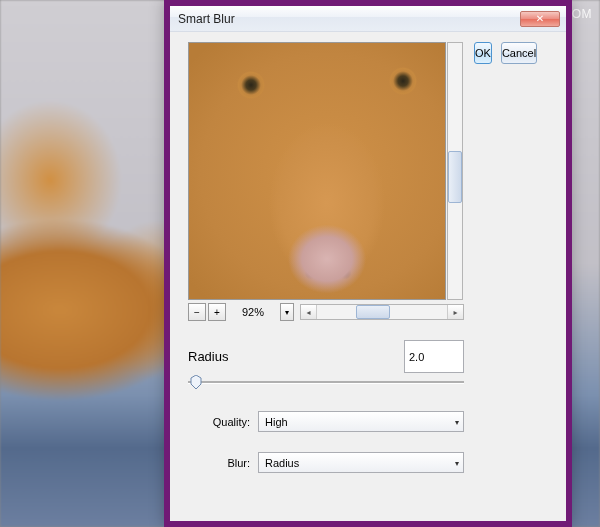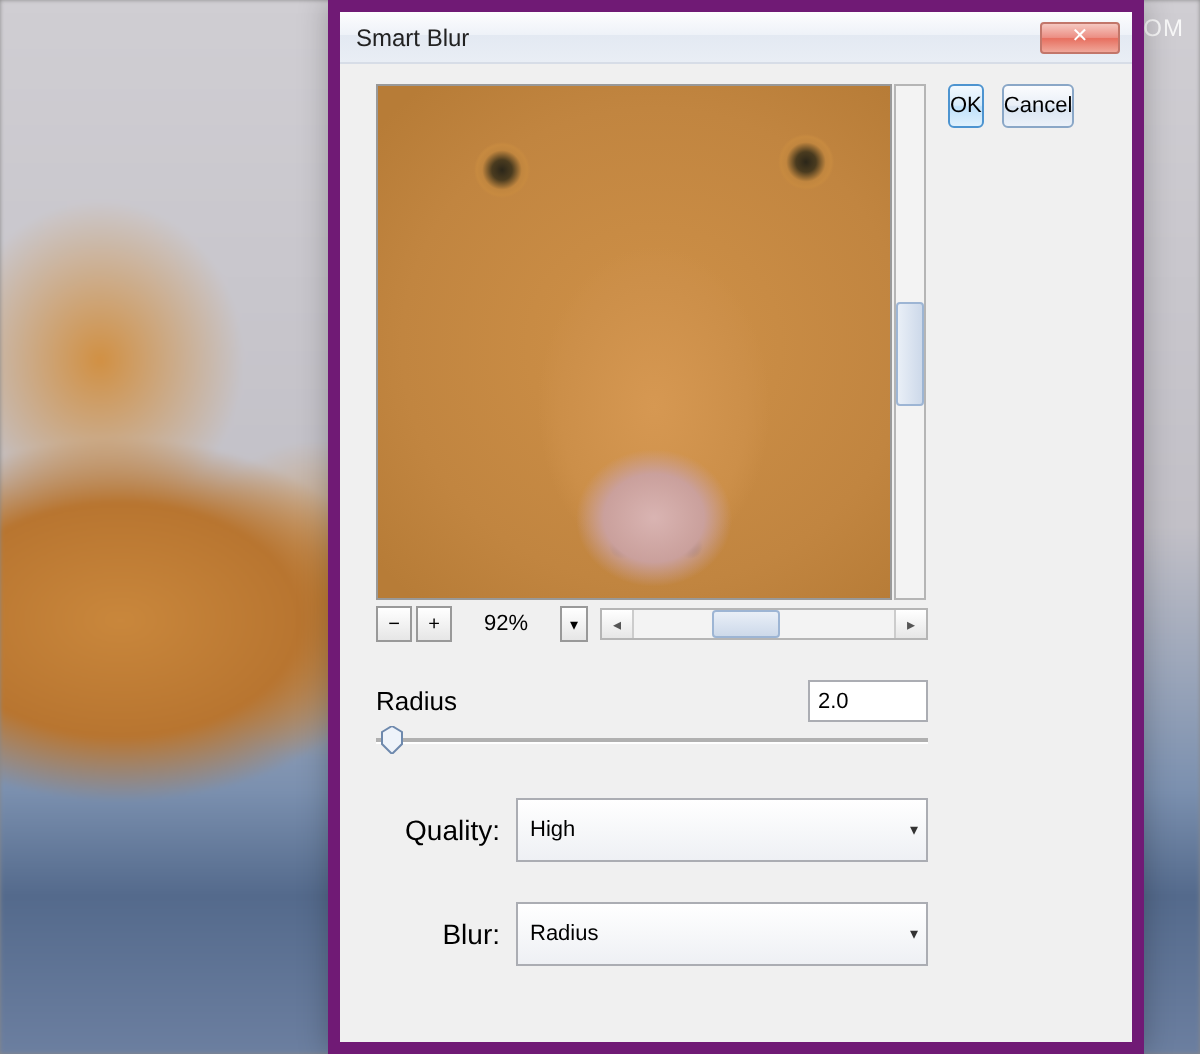--- a/index.html
+++ b/index.html
@@ -135,21 +135,21 @@
     border: 1px solid #9db5d4; border-radius: 2px;
   }
 
   .field-group { margin-top: 18px; }
   .field-row-top {
     display: flex; justify-content: space-between; align-items: center;
     margin-bottom: 2px;
   }
   .field-label { font-size: 13px; color: #000; }
   .field-input {
-    width: 60px; height: 21px;
+    width: 60px; height: 33px;
     border: 1px solid #abadb3;
     background: #fff;
     padding: 0 4px;
     font-size: 11px;
     text-align: left;
   }
   .slider-track {
     position: relative;
     height: 16px;
     width: 100%;
@@ -167,24 +167,24 @@
     transform: translateX(-50%);
   }
   .slider-thumb svg { display: block; }
 
   .dropdown-row {
     display: flex; align-items: center;
     margin-top: 20px;
   }
   .dropdown-row-label {
     width: 70px; text-align: right;
-    padding-right: 8px; font-size: 14px; color: #000;
+    padding-right: 8px; font-size: 11px; color: #000;
   }
   .dropdown {
-    flex: 1; height: 32px;
+    flex: 1; height: 21px;
     border: 1px solid #abadb3;
     background: linear-gradient(#fff, #eef0f4);
     display: flex; align-items: center;
     padding: 0 4px 0 6px;
     font-size: 11px;
     position: relative;
   }
   .dropdown-caret {
     position: absolute; right: 4px; top: 50%;
     transform: translateY(-50%);

